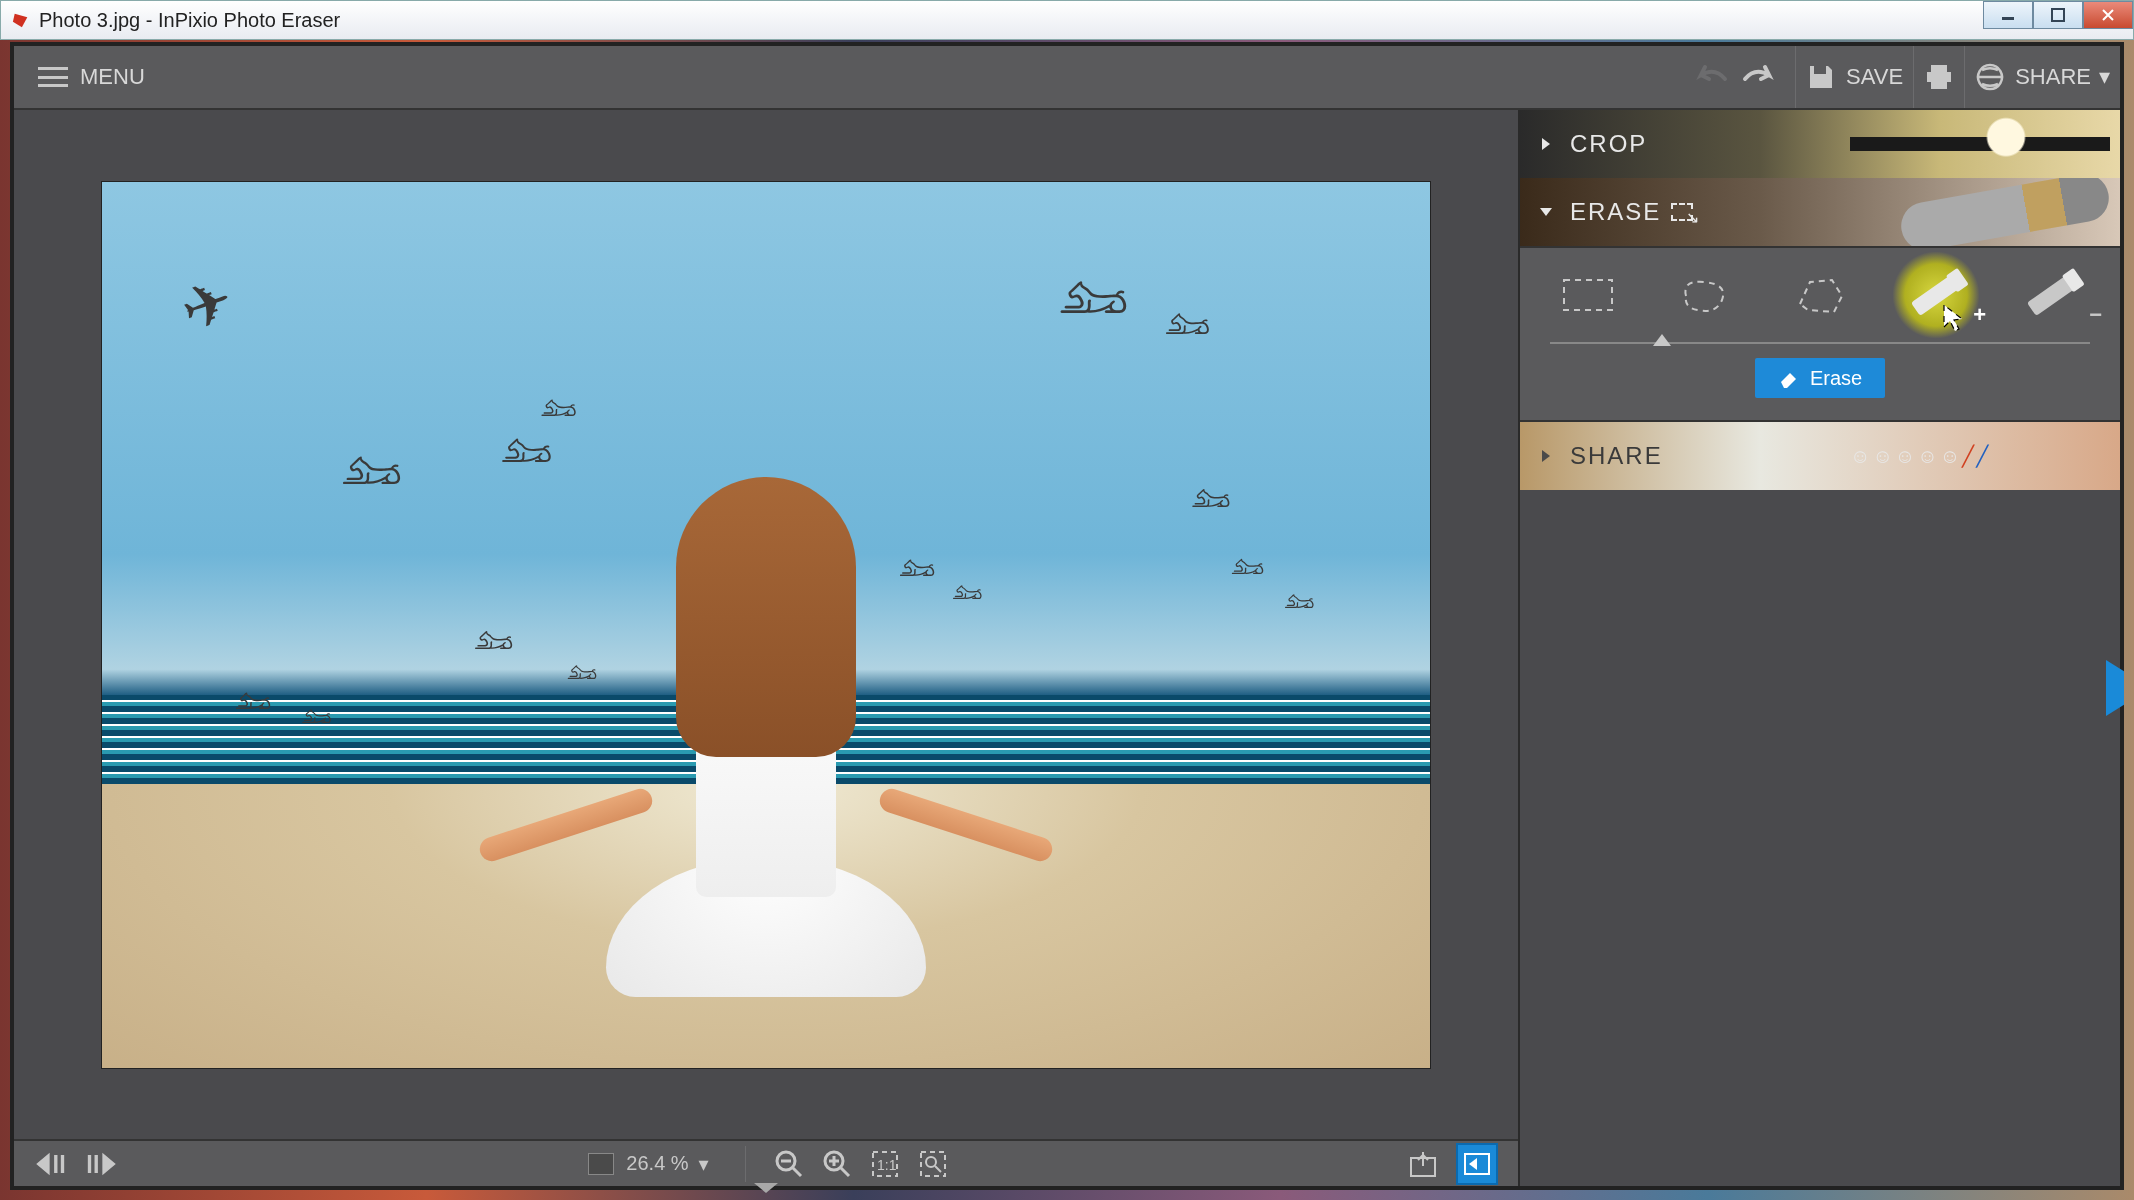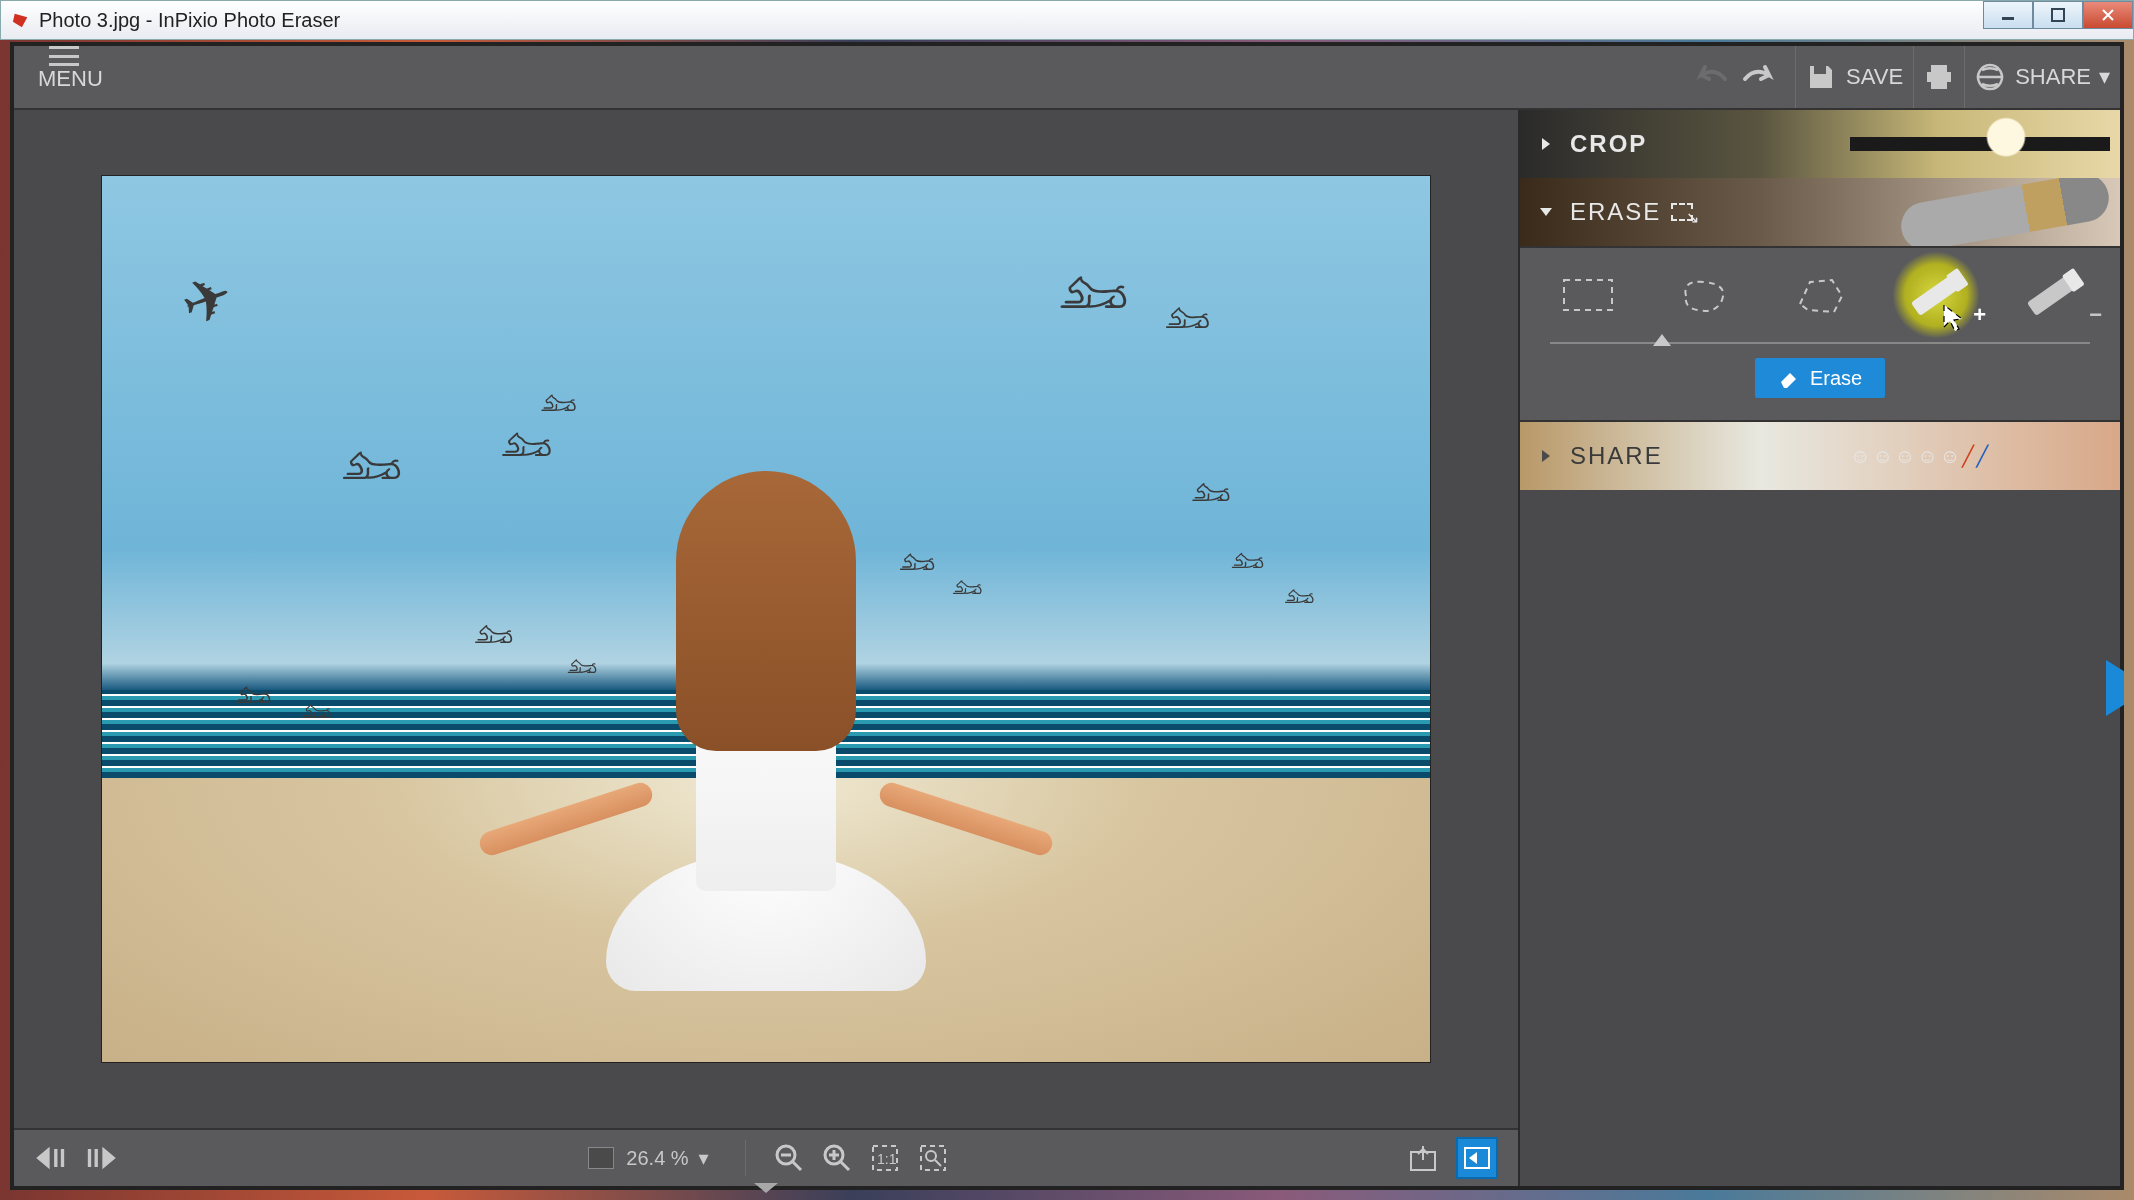--- a/index.html
+++ b/index.html
@@ -9,21 +9,21 @@
 .win-chrome .app-icon{width:20px;height:20px;display:inline-flex;align-items:center;justify-content:center;margin-right:8px;}
 .win-chrome .app-icon svg{width:18px;height:18px;}
 .win-chrome .title{font-size:20px;color:#222;}
 .win-controls{position:absolute;right:0;top:0;display:flex;}
 .win-controls button{width:50px;height:28px;border:1px solid #6e8aa0;background:linear-gradient(#eef5fb,#c9def0);display:flex;align-items:center;justify-content:center;font-size:16px;}
 .win-controls button.close{background:linear-gradient(#ea8a7a,#c84a30);color:#fff;}
 
 .app{position:absolute;left:10px;right:10px;top:42px;bottom:10px;border:4px solid #222;background:#4a4a4d;display:flex;flex-direction:column;}
 
 .toolbar{height:64px;background:#5a5a5c;display:flex;align-items:center;color:#d8d8d8;font-size:22px;font-weight:500;border-bottom:2px solid #333;}
-.toolbar .menu-btn{display:flex;align-items:center;padding:0 24px;height:100%;flex-direction:column;}
+.toolbar .menu-btn{display:flex;align-items:center;padding:0 24px;height:100%;}
 .toolbar .menu-btn .ham{width:30px;height:20px;margin-right:12px;display:flex;flex-direction:column;justify-content:space-between;}
 .toolbar .menu-btn .ham span{height:3px;background:#c8c8c8;}
 .toolbar .spacer{flex:1;}
 .toolbar .btn{display:flex;align-items:center;padding:0 10px;height:100%;border-left:1px solid #6c6c6e;}
 .toolbar .btn svg{width:30px;height:30px;fill:#c8c8c8;margin-right:10px;}
 .toolbar .btn.icononly svg{margin-right:0;}
 .toolbar .undo-redo{display:flex;align-items:center;padding:0 14px;}
 .toolbar .undo-redo svg{width:34px;height:28px;fill:#6c6c6e;margin:0 6px;}
 .toolbar .share .caret{margin-left:8px;}
 
@@ -35,38 +35,38 @@
 .photo .beach{position:absolute;left:0;right:0;bottom:0;height:32%;background:radial-gradient(ellipse at 50% 0%,#f0ead4,#d8c6a0 40%,#c8b088);}
 .photo .bird{position:absolute;color:#3a3a3a;font-size:28px;}
 .photo .figure{position:absolute;left:50%;bottom:8%;transform:translateX(-50%);width:420px;height:520px;}
 .photo .figure .hair{position:absolute;left:50%;top:0;transform:translateX(-50%);width:180px;height:280px;background:linear-gradient(#a86838,#8a5028);border-radius:90px 90px 40px 40px;}
 .photo .figure .torso{position:absolute;left:50%;top:180px;transform:translateX(-50%);width:140px;height:240px;background:linear-gradient(#fff,#eee);border-radius:30px 30px 10px 10px;}
 .photo .figure .skirt{position:absolute;left:50%;bottom:0;transform:translateX(-50%);width:320px;height:140px;background:radial-gradient(ellipse at top,#fff,#e8e8e8);border-radius:50% 50% 30px 30px/80% 80% 30px 30px;}
 .photo .figure .arm{position:absolute;bottom:160px;width:180px;height:24px;background:linear-gradient(#e8a878,#d89060);border-radius:12px;}
 .photo .figure .arm.l{left:-80px;transform:rotate(-18deg);}
 .photo .figure .arm.r{right:-80px;transform:rotate(18deg);}
 
-.bottombar{height:58px;background:#5a5a5c;border-top:2px solid #333;display:flex;align-items:center;color:#c8c8c8;padding:0 20px;}
+.bottombar{height:47px;background:#5a5a5c;border-top:2px solid #333;display:flex;align-items:center;color:#c8c8c8;padding:0 20px;}
 .bottombar .nav-arrows{display:flex;align-items:center;}
 .bottombar .nav-arrows svg{width:38px;height:30px;fill:#c8c8c8;margin:0 8px 0 0;}
 .bottombar .zoom-group{margin-left:auto;margin-right:auto;display:flex;align-items:center;gap:18px;}
 .bottombar .zoom-val{display:flex;align-items:center;font-size:20px;padding:0 8px;}
 .bottombar .zoom-val .thumb{width:26px;height:22px;border:1px solid #888;background:#4a4a4a;margin-right:12px;}
 .bottombar .zoom-val .caret{margin-left:10px;}
 .bottombar .zoom-group svg{width:30px;height:30px;fill:#c8c8c8;}
 .bottombar .right-btns{display:flex;gap:12px;}
 .bottombar .right-btns .b{width:42px;height:42px;display:flex;align-items:center;justify-content:center;}
 .bottombar .right-btns .b.active{background:#1a8ad8;border:2px solid #0a6ab0;}
 .bottombar .right-btns svg{width:28px;height:28px;fill:#c8c8c8;}
 .sep{width:1px;height:36px;background:#6c6c6e;margin:0 10px;}
 
 .sidepanel{width:600px;background:#4a4a4d;display:flex;flex-direction:column;}
 .panel-header{height:68px;display:flex;align-items:center;padding:0 18px;color:#e8e8e8;font-size:24px;letter-spacing:2px;position:relative;overflow:hidden;}
 .panel-header .tri{width:16px;height:16px;margin-right:16px;}
-.panel-header.crop{background:linear-gradient(90deg,#2a2a2a,#5a5540 40%,#c8b878 70%,#e8d8a8);font-weight:bold;}
+.panel-header.crop{background:linear-gradient(90deg,#2a2a2a,#5a5540 40%,#c8b878 70%,#e8d8a8);}
 .panel-header.erase{background:linear-gradient(90deg,#3a2a1a,#6a5a4a 40%,#d8c8b8);}
 .panel-header.clone{background:linear-gradient(90deg,#b89868,#e8e8e0 40%,#d8a888);}
 .panel-header .deco{position:absolute;right:10px;top:0;bottom:0;width:260px;pointer-events:none;}
 .panel-header.crop .deco::before{content:"";position:absolute;inset:0;background:radial-gradient(circle at 60% 40%,#fff8e0 0 18px,transparent 20px),linear-gradient(transparent 40%,#1a1a1a 40% 60%,transparent 60%);}
 .panel-header.erase .deco::before{content:"";position:absolute;right:0;top:10px;width:210px;height:48px;background:linear-gradient(90deg,#aaa 0 60%,#c0a060 60% 78%,#888 78%);border-radius:24px;transform:rotate(-10deg);}
 .panel-header.clone .deco{display:flex;align-items:center;justify-content:flex-start;font-size:20px;}
 .erase-body{background:#5a5a5c;padding:20px 18px 22px;border-top:2px solid #333;border-bottom:2px solid #333;}
 .tool-row{display:flex;justify-content:space-between;padding:0 10px;}
 .tool{width:80px;height:54px;display:flex;align-items:center;justify-content:center;position:relative;}
 .tool svg{width:56px;height:42px;stroke:#c8c8c8;fill:none;stroke-width:2;stroke-dasharray:6 5;}

